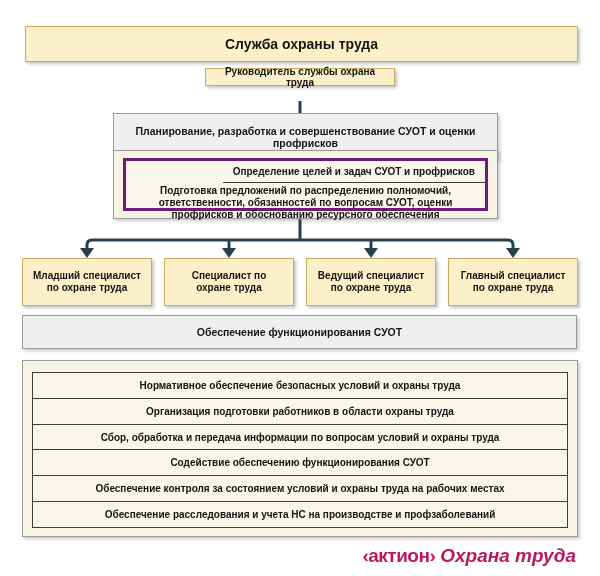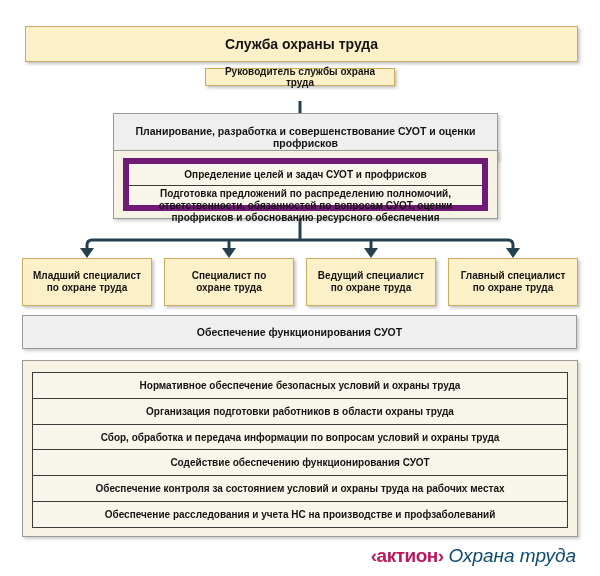--- a/index.html
+++ b/index.html
@@ -41,23 +41,23 @@
   }
 
   .title-box { left: 25px; top: 26px; width: 553px; height: 36px; font-size: 14px; }
   .head-box  { left: 205px; top: 68px; width: 190px; height: 18px; font-size: 10px; padding: 2px 8px; }
 
   .bar1 { left: 113px; top: 113px; width: 385px; height: 47px; padding: 2px 10px; }
   .group1 { left: 113px; top: 150px; width: 385px; height: 69px; padding: 7px 9px; }
   .task-table {
     box-sizing: border-box;
     width: 100%; height: 100%;
-    border: 6px solid #701a75;
+    border: 3px solid #701a75;
     background: #F8F5EA;
-    display: flex; flex-direction: column;
+    display: flex; flex-direction: column; align-items: flex-end;
   }
   .task-cell {
     display: flex; align-items: center; justify-content: center;
     text-align: center; font-weight: bold; font-size: 10px;
     line-height: 1.18; padding: 2px 10px; box-sizing: border-box;
   }
   .task-cell.first { height: 22px; flex: none; border-bottom: 1px solid #3C3C3C; }
   .task-cell.second { flex: 1; }
 
   .spec-row {
@@ -94,21 +94,21 @@
   svg.connectors {
     position: absolute; left: 0; top: 0; width: 600px; height: 576px;
     pointer-events: none;
   }
 
   .logo {
     position: absolute; right: 24px; top: 545px;
     font-size: 19px; white-space: nowrap;
   }
   .logo .brand { color: #be185d; font-weight: bold; letter-spacing: -0.5px; }
-  .logo .suffix { color: #0c4a6e; font-style: italic; font-weight: normal; margin-left: 5px; }
+  .logo .suffix { color: #be185d; font-style: italic; font-weight: bold; margin-left: 5px; }
 </style>
 </head>
 <body>
 
 <div class="stage">
 
   <svg class="connectors" viewBox="0 0 600 576" xmlns="http://www.w3.org/2000/svg">
     <g stroke="#25404F" stroke-width="3" fill="none">
       <path d="M300,101 V114"></path>
       <path d="M300,145 V151"></path>

